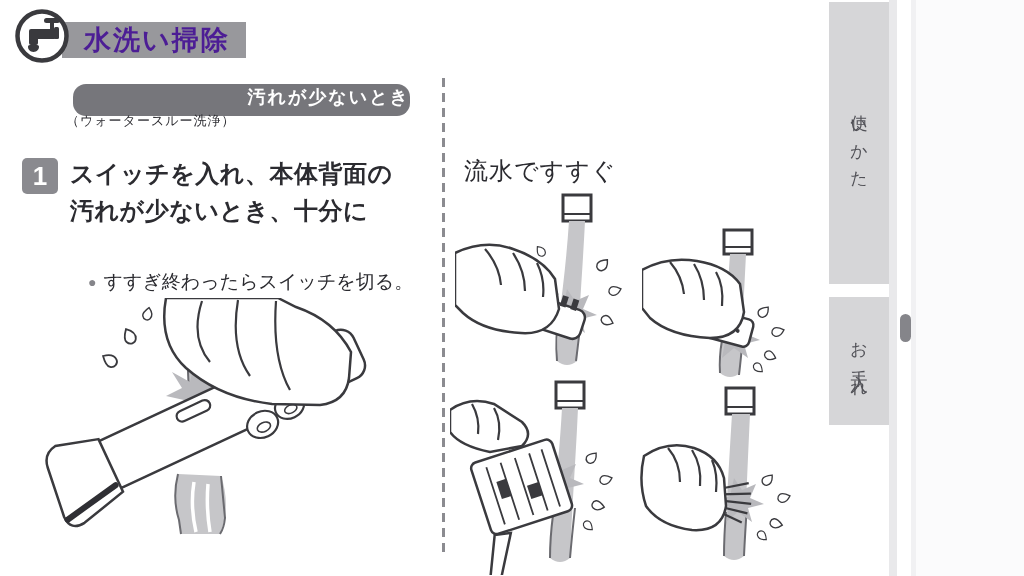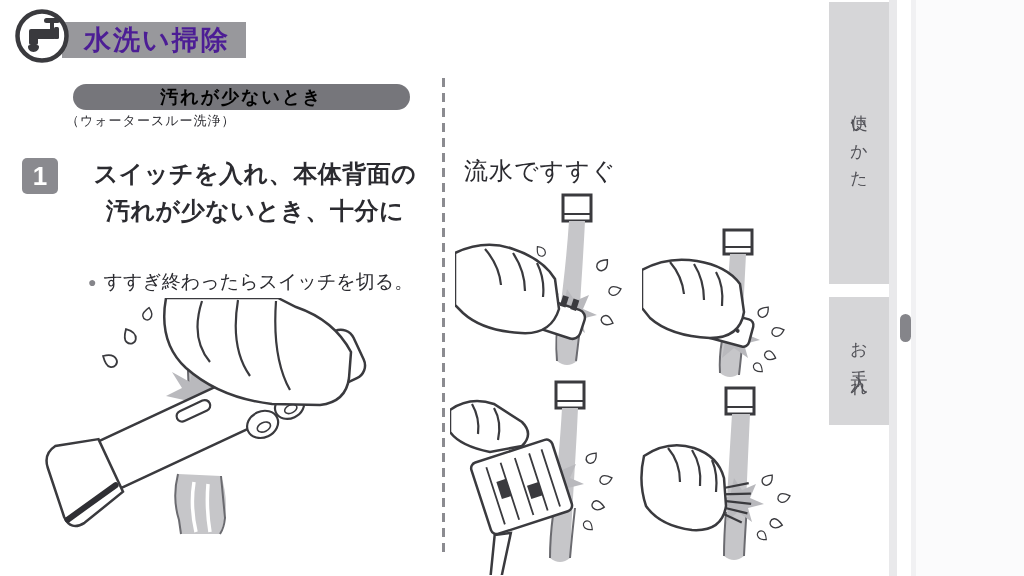--- a/index.html
+++ b/index.html
@@ -7,32 +7,32 @@
     font-family:"Liberation Sans","DejaVu Sans",sans-serif;color:var(--ink,#2b2b30);}
   .abs{position:absolute;}
 
   
   .title-bar{left:62px;top:22px;width:184px;height:36px;background:var(--bar,#98989c);
     color:#4c1d95;font-size:27px;font-weight:bold;line-height:37px;padding-left:22px;
     letter-spacing:2px;box-sizing:border-box;}
   .faucet-badge{left:14px;top:8px;}
 
   
-  .pill{height:26px;border-radius:13px;background:var(--pill,#76767b);color:#000000;
-    font-size:18px;font-weight:bold;line-height:26px;text-align:center;letter-spacing:2px;}
+  .pill{height:32px;border-radius:13px;background:var(--pill,#76767b);color:#ffffff;
+    font-size:18px;font-weight:bold;line-height:26px;text-align:right;letter-spacing:2px;}
   .pill-left{left:73px;top:84px;width:337px;}
   .pill-right{left:466px;top:82px;width:322px;}
 
   .subtitle{left:66px;top:112px;font-size:13px;letter-spacing:1px;}
 
   .step-badge{left:22px;top:158px;width:36px;height:36px;border-radius:5px;
     background:var(--step,#8a8a8f);color:#fff;font-size:26px;font-weight:bold;
     text-align:center;line-height:36px;}
   .step-text{left:70px;top:155px;width:370px;font-size:24px;font-weight:bold;
-    line-height:37px;letter-spacing:0.5px;text-align:center;}
+    line-height:37px;letter-spacing:0.5px;}
   .note-row{left:88px;top:269px;font-size:19px;display:flex;align-items:center;}
   .note-row .dot{color:#85858a;font-size:14px;margin-right:7px;}
 
   .instruction{left:464px;top:155px;font-size:24px;font-weight:normal;letter-spacing:1px;}
 
   
   .divider{left:442px;top:78px;width:3px;height:480px;
     background:repeating-linear-gradient(to bottom,#8b8b90 0 9px,transparent 9px 15px);}
 
   

